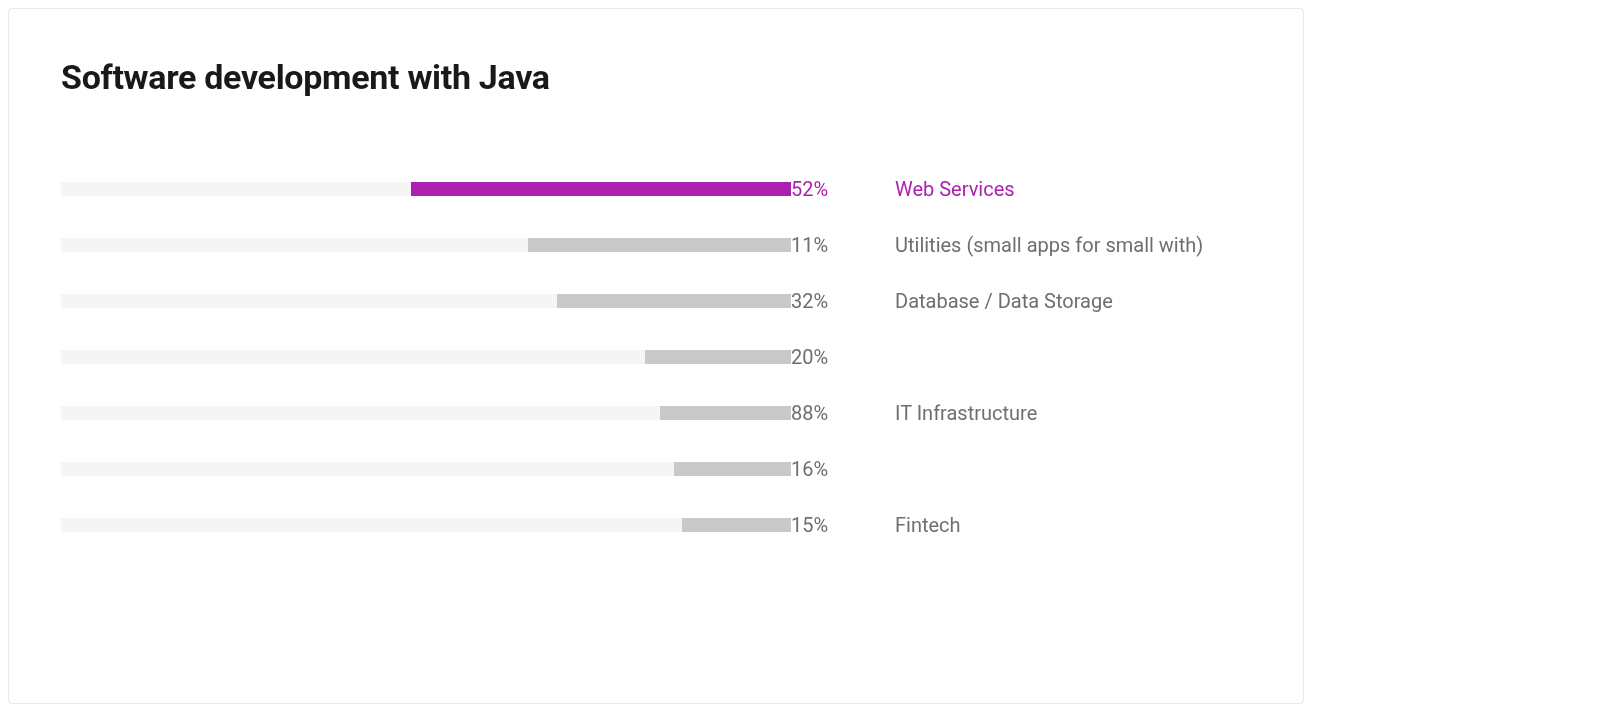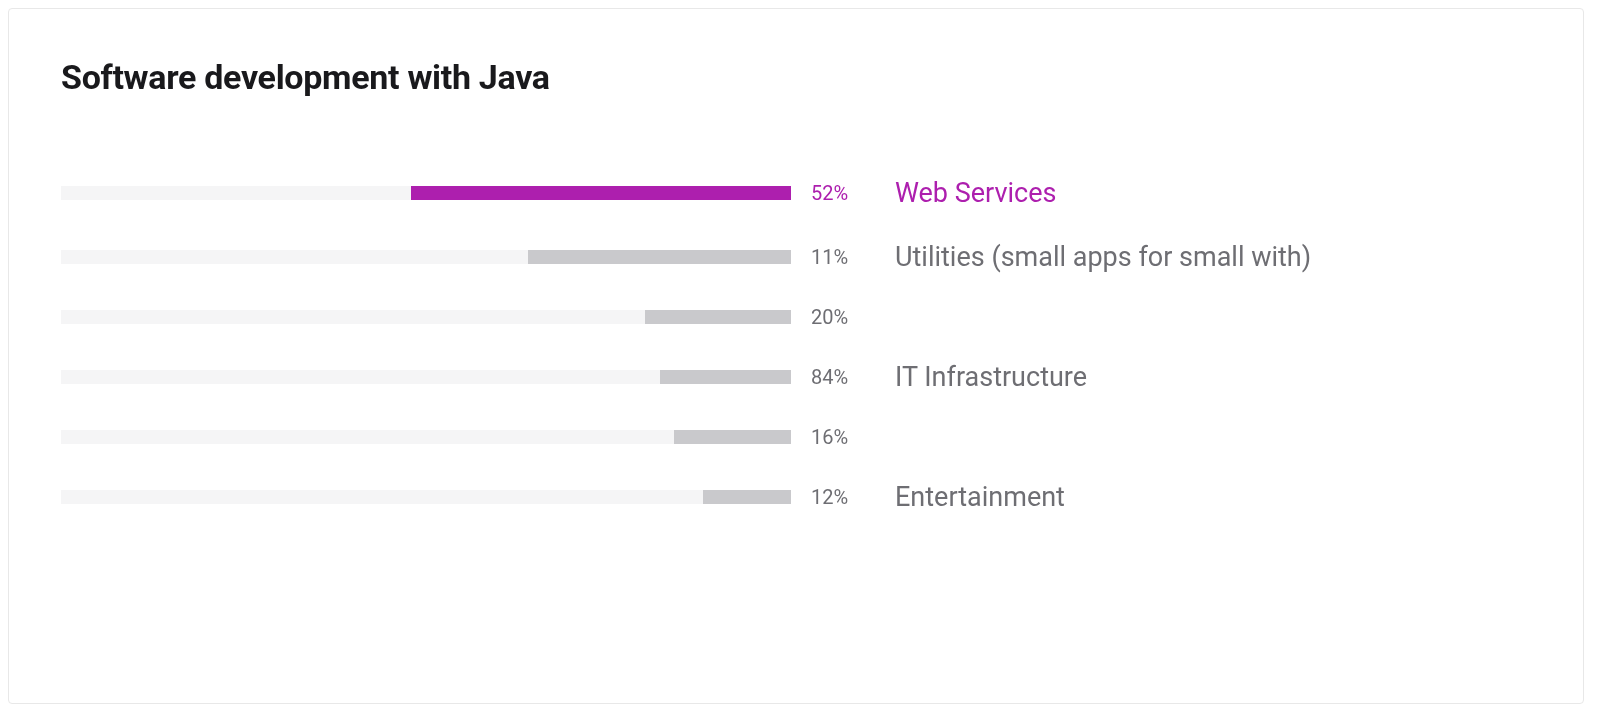--- a/index.html
+++ b/index.html
@@ -4,21 +4,21 @@
 <style>
   * { box-sizing: border-box; }
   body {
     margin: 0;
     padding: 8px;
     font-family: -apple-system, BlinkMacSystemFont, "Segoe UI", Roboto, Helvetica, Arial, sans-serif;
     background: #ffffff;
     color: #19191c;
   }
   .card {
-    width: 1576px;
+    width: 1296px;
     height: 696px;
     border: 1px solid #e8e8e8;
     border-radius: 4px;
     padding: 48px 52px 40px 52px;
   }
   .title {
     font-size: 34px;
     font-weight: 700;
     letter-spacing: -0.3px;
     margin: 0 0 80px 0;
@@ -44,28 +44,27 @@
     position: absolute;
     top: 0;
     bottom: 0;
     right: 0;
     background: #c9c9cc;
   }
   .bar-fill.highlight { background: #ad1fae; }
   .pct {
     width: 76px;
     flex: 0 0 76px;
-    padding-left: 20px;
     font-size: 20px;
     color: #6e6e73;
     text-align: left;
   }
   .lbl {
     padding-left: 28px;
-    font-size: 27px;
+    font-size: 20px;
     color: #6e6e73;
   }
   .highlight-text { color: #ad1fae; }
 </style>
 </head>
 <body>
 
 <div class="card">
   <h1 class="title">Software development with Java</h1>
 
@@ -82,52 +81,60 @@
 
     <div class="row">
       <div class="bar-area">
         <div class="bar-track"></div>
         <div class="bar-fill" style="width:36%"></div>
       </div>
       <div class="pct">11%</div>
       <div class="lbl">Utilities (small apps for small with)</div>
     </div>
 
+    <div class="row">
+      <div class="bar-area">
+        <div class="bar-track"></div>
+        <div class="bar-fill" style="width:32%"></div>
+      </div>
+      <div class="pct">32%</div>
+      <div class="lbl">Database / Data Storage</div>
+    </div>
 
 
 
     <div class="row">
       <div class="bar-area">
         <div class="bar-track"></div>
         <div class="bar-fill" style="width:20%"></div>
       </div>
       <div class="pct">20%</div>
     </div>
 
     <div class="row">
       <div class="bar-area">
         <div class="bar-track"></div>
         <div class="bar-fill" style="width:18%"></div>
       </div>
-      <div class="pct">84%</div>
+      <div class="pct">88%</div>
       <div class="lbl">IT Infrastructure</div>
     </div>
 
     <div class="row">
       <div class="bar-area">
         <div class="bar-track"></div>
         <div class="bar-fill" style="width:16%"></div>
       </div>
       <div class="pct">16%</div>
     </div>
 
-
     <div class="row">
       <div class="bar-area">
         <div class="bar-track"></div>
-        <div class="bar-fill" style="width:12%"></div>
+        <div class="bar-fill" style="width:15%"></div>
       </div>
-      <div class="pct">12%</div>
-      <div class="lbl">Entertainment</div>
+      <div class="pct">15%</div>
+      <div class="lbl">Fintech</div>
     </div>
+
 
   </div>
 </div>
 
 </body></html>

